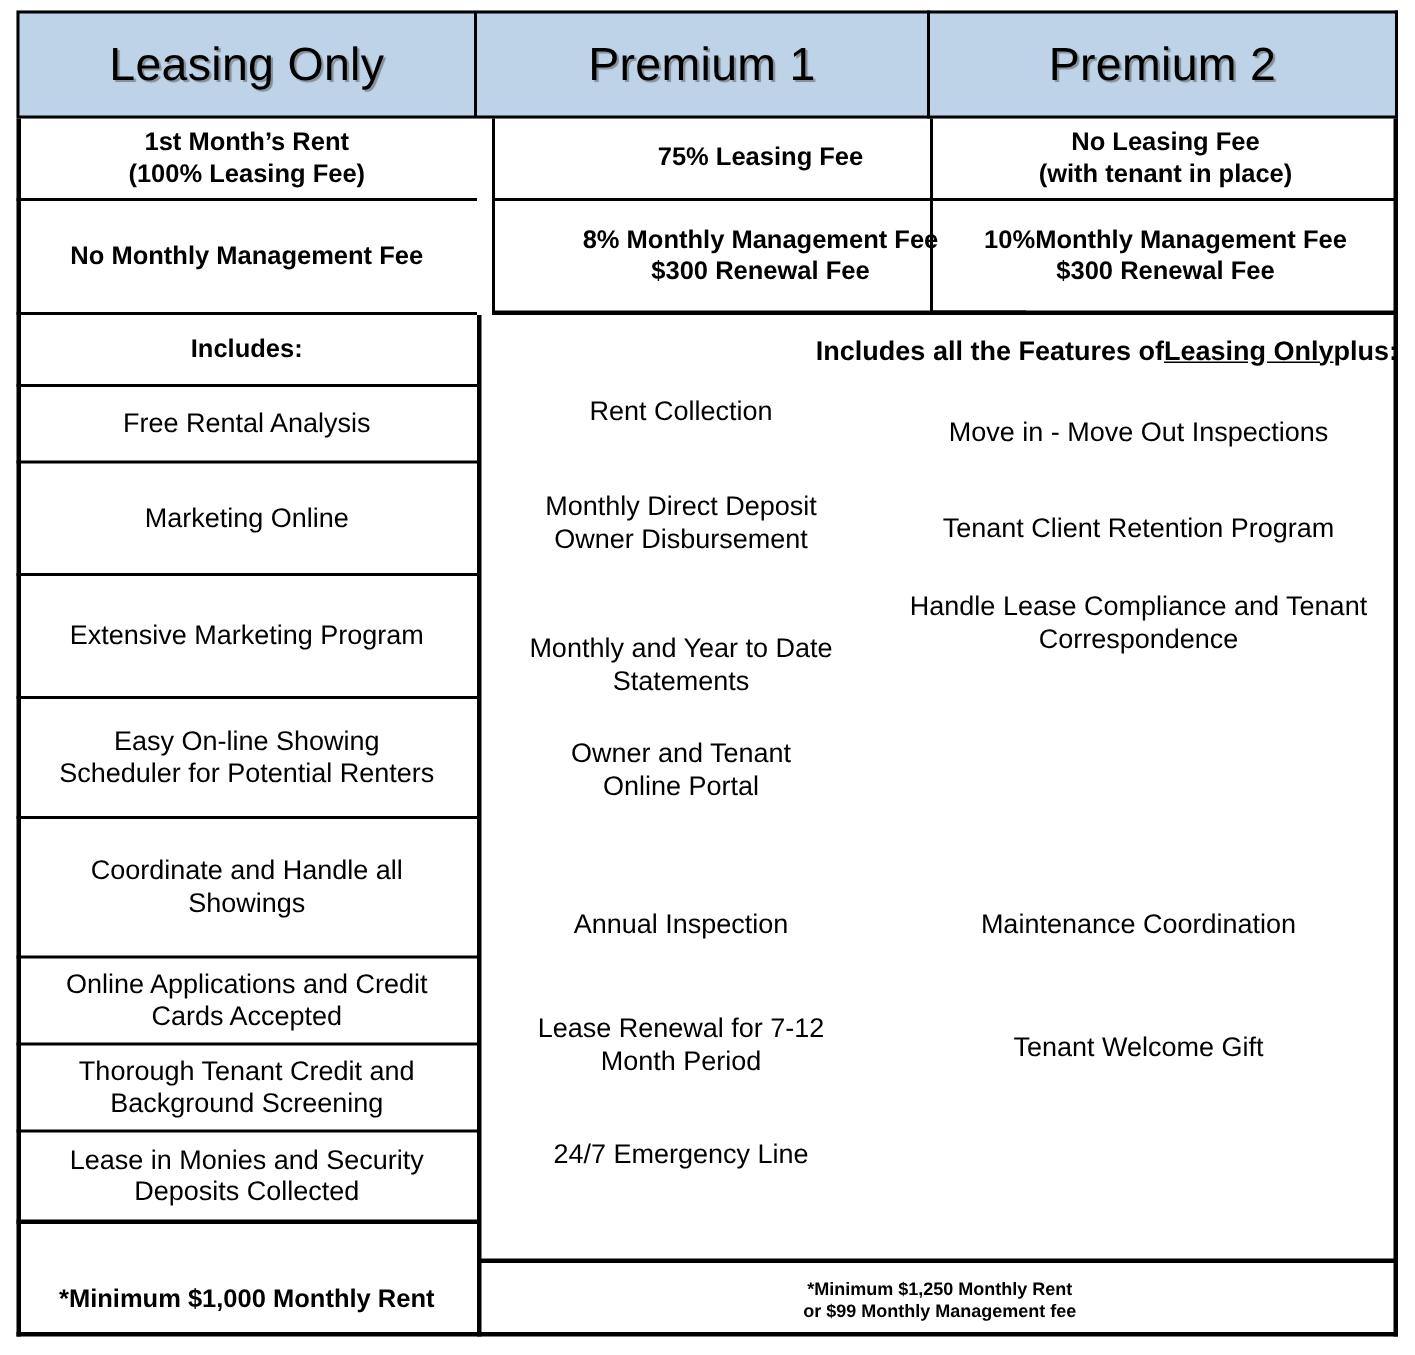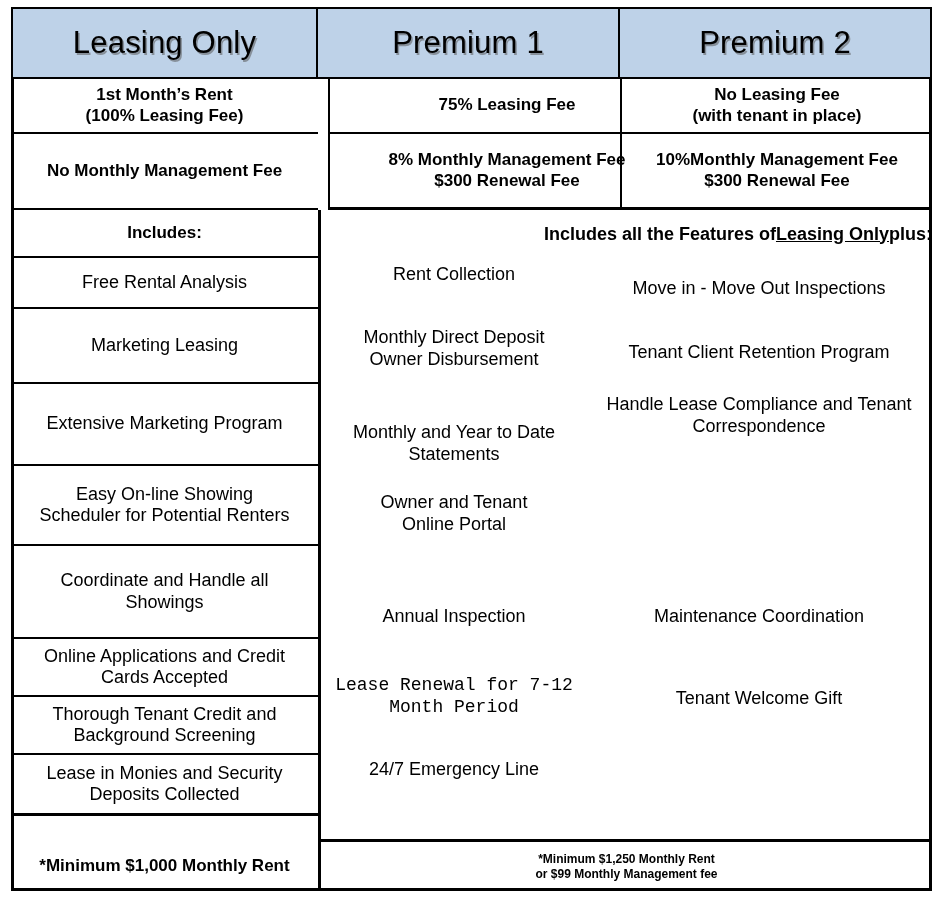--- a/index.html
+++ b/index.html
@@ -178,21 +178,21 @@
     <div class="inc-c1 cell-text">Includes:</div>
     <div class="inc-c2">
       <span>Includes all the Features of </span>
         <span class="u">Leasing Only </span>
         <span> plus:</span>
     </div>
   </div>
 
   <div class="left-col">
     <div class="lrow cell-text" style="height:51px">Free Rental Analysis</div>
-    <div class="lrow cell-text" style="height:75px">Marketing Leasing</div>
+    <div class="lrow cell-text" style="height:75px">Marketing Online</div>
     <div class="lrow cell-text" style="height:82px">Extensive Marketing Program</div>
     <div class="lrow cell-text" style="height:80px">Easy On-line Showing
 Scheduler for Potential Renters</div>
     <div class="lrow cell-text" style="height:93px">Coordinate and Handle all
 Showings</div>
     <div class="lrow cell-text" style="height:58px">Online Applications and Credit
 Cards Accepted</div>
     <div class="lrow cell-text" style="height:58px">Thorough Tenant Credit and
 Background Screening</div>
     <div class="lrow cell-text" style="height:61px;border-bottom:3px solid #000">Lease in Monies and Security
@@ -202,21 +202,21 @@
   <div class="prem-area">
 
     <div class="pitem" style="left:3px;  top:6px;   width:260px;">Rent Collection</div>
     <div class="pitem" style="left:3px;  top:69px;  width:260px;">Monthly Direct Deposit
 Owner Disbursement</div>
     <div class="pitem" style="left:3px;  top:164px; width:260px;">Monthly and Year to Date
 Statements</div>
     <div class="pitem" style="left:3px;  top:234px; width:260px;">Owner and Tenant
 Online Portal</div>
     <div class="pitem" style="left:3px;  top:348px; width:260px;">Annual Inspection</div>
-    <div class="pitem" style="left:3px;  top:417px; width:260px;font-family:Liberation Mono, monospace;">Lease Renewal for 7-12
+    <div class="pitem" style="left:3px;  top:417px; width:260px;">Lease Renewal for 7-12
 Month Period</div>
     <div class="pitem" style="left:3px;  top:501px; width:260px;">24/7 Emergency Line</div>
 
     <div class="pitem" style="left:273px; top:20px;  width:330px;">Move in - Move Out Inspections</div>
     <div class="pitem" style="left:273px; top:84px;  width:330px;">Tenant Client Retention Program</div>
     <div class="pitem" style="left:258px; top:136px; width:360px;">Handle Lease Compliance and Tenant
 Correspondence</div>
     <div class="pitem" style="left:273px; top:348px; width:330px;">Maintenance Coordination</div>
     <div class="pitem" style="left:273px; top:430px; width:330px;">Tenant Welcome Gift</div>
   </div>

